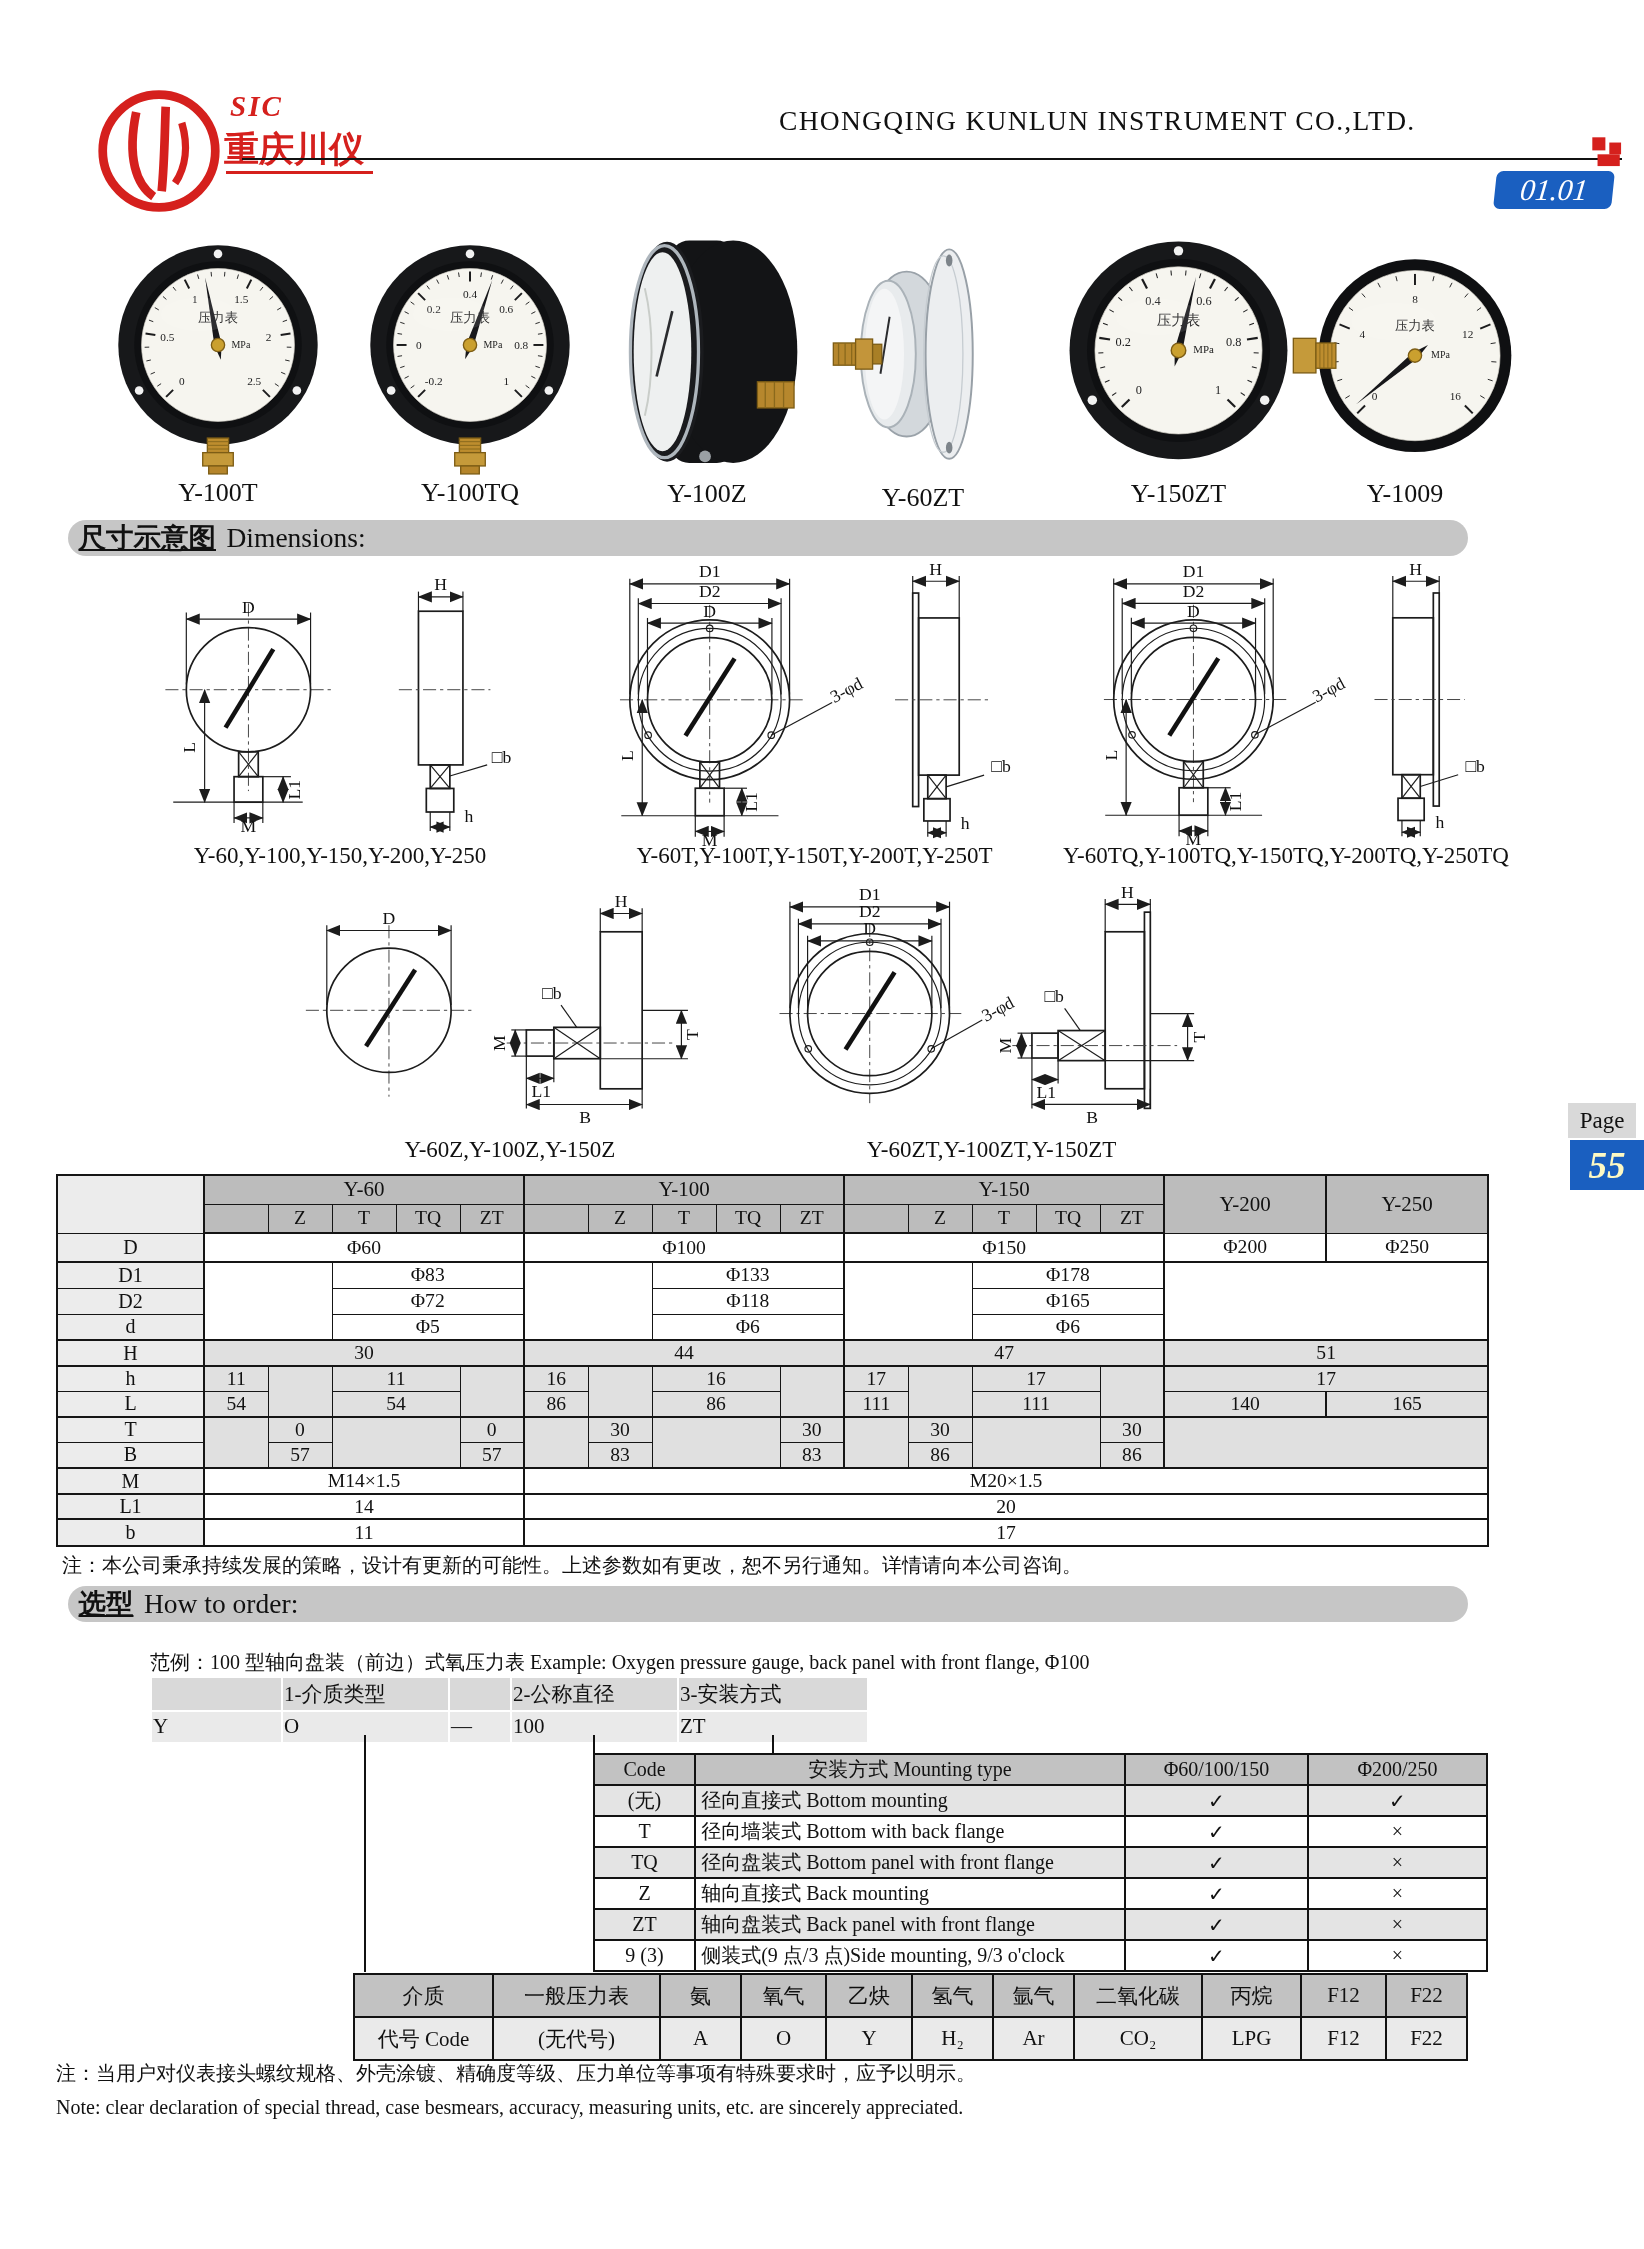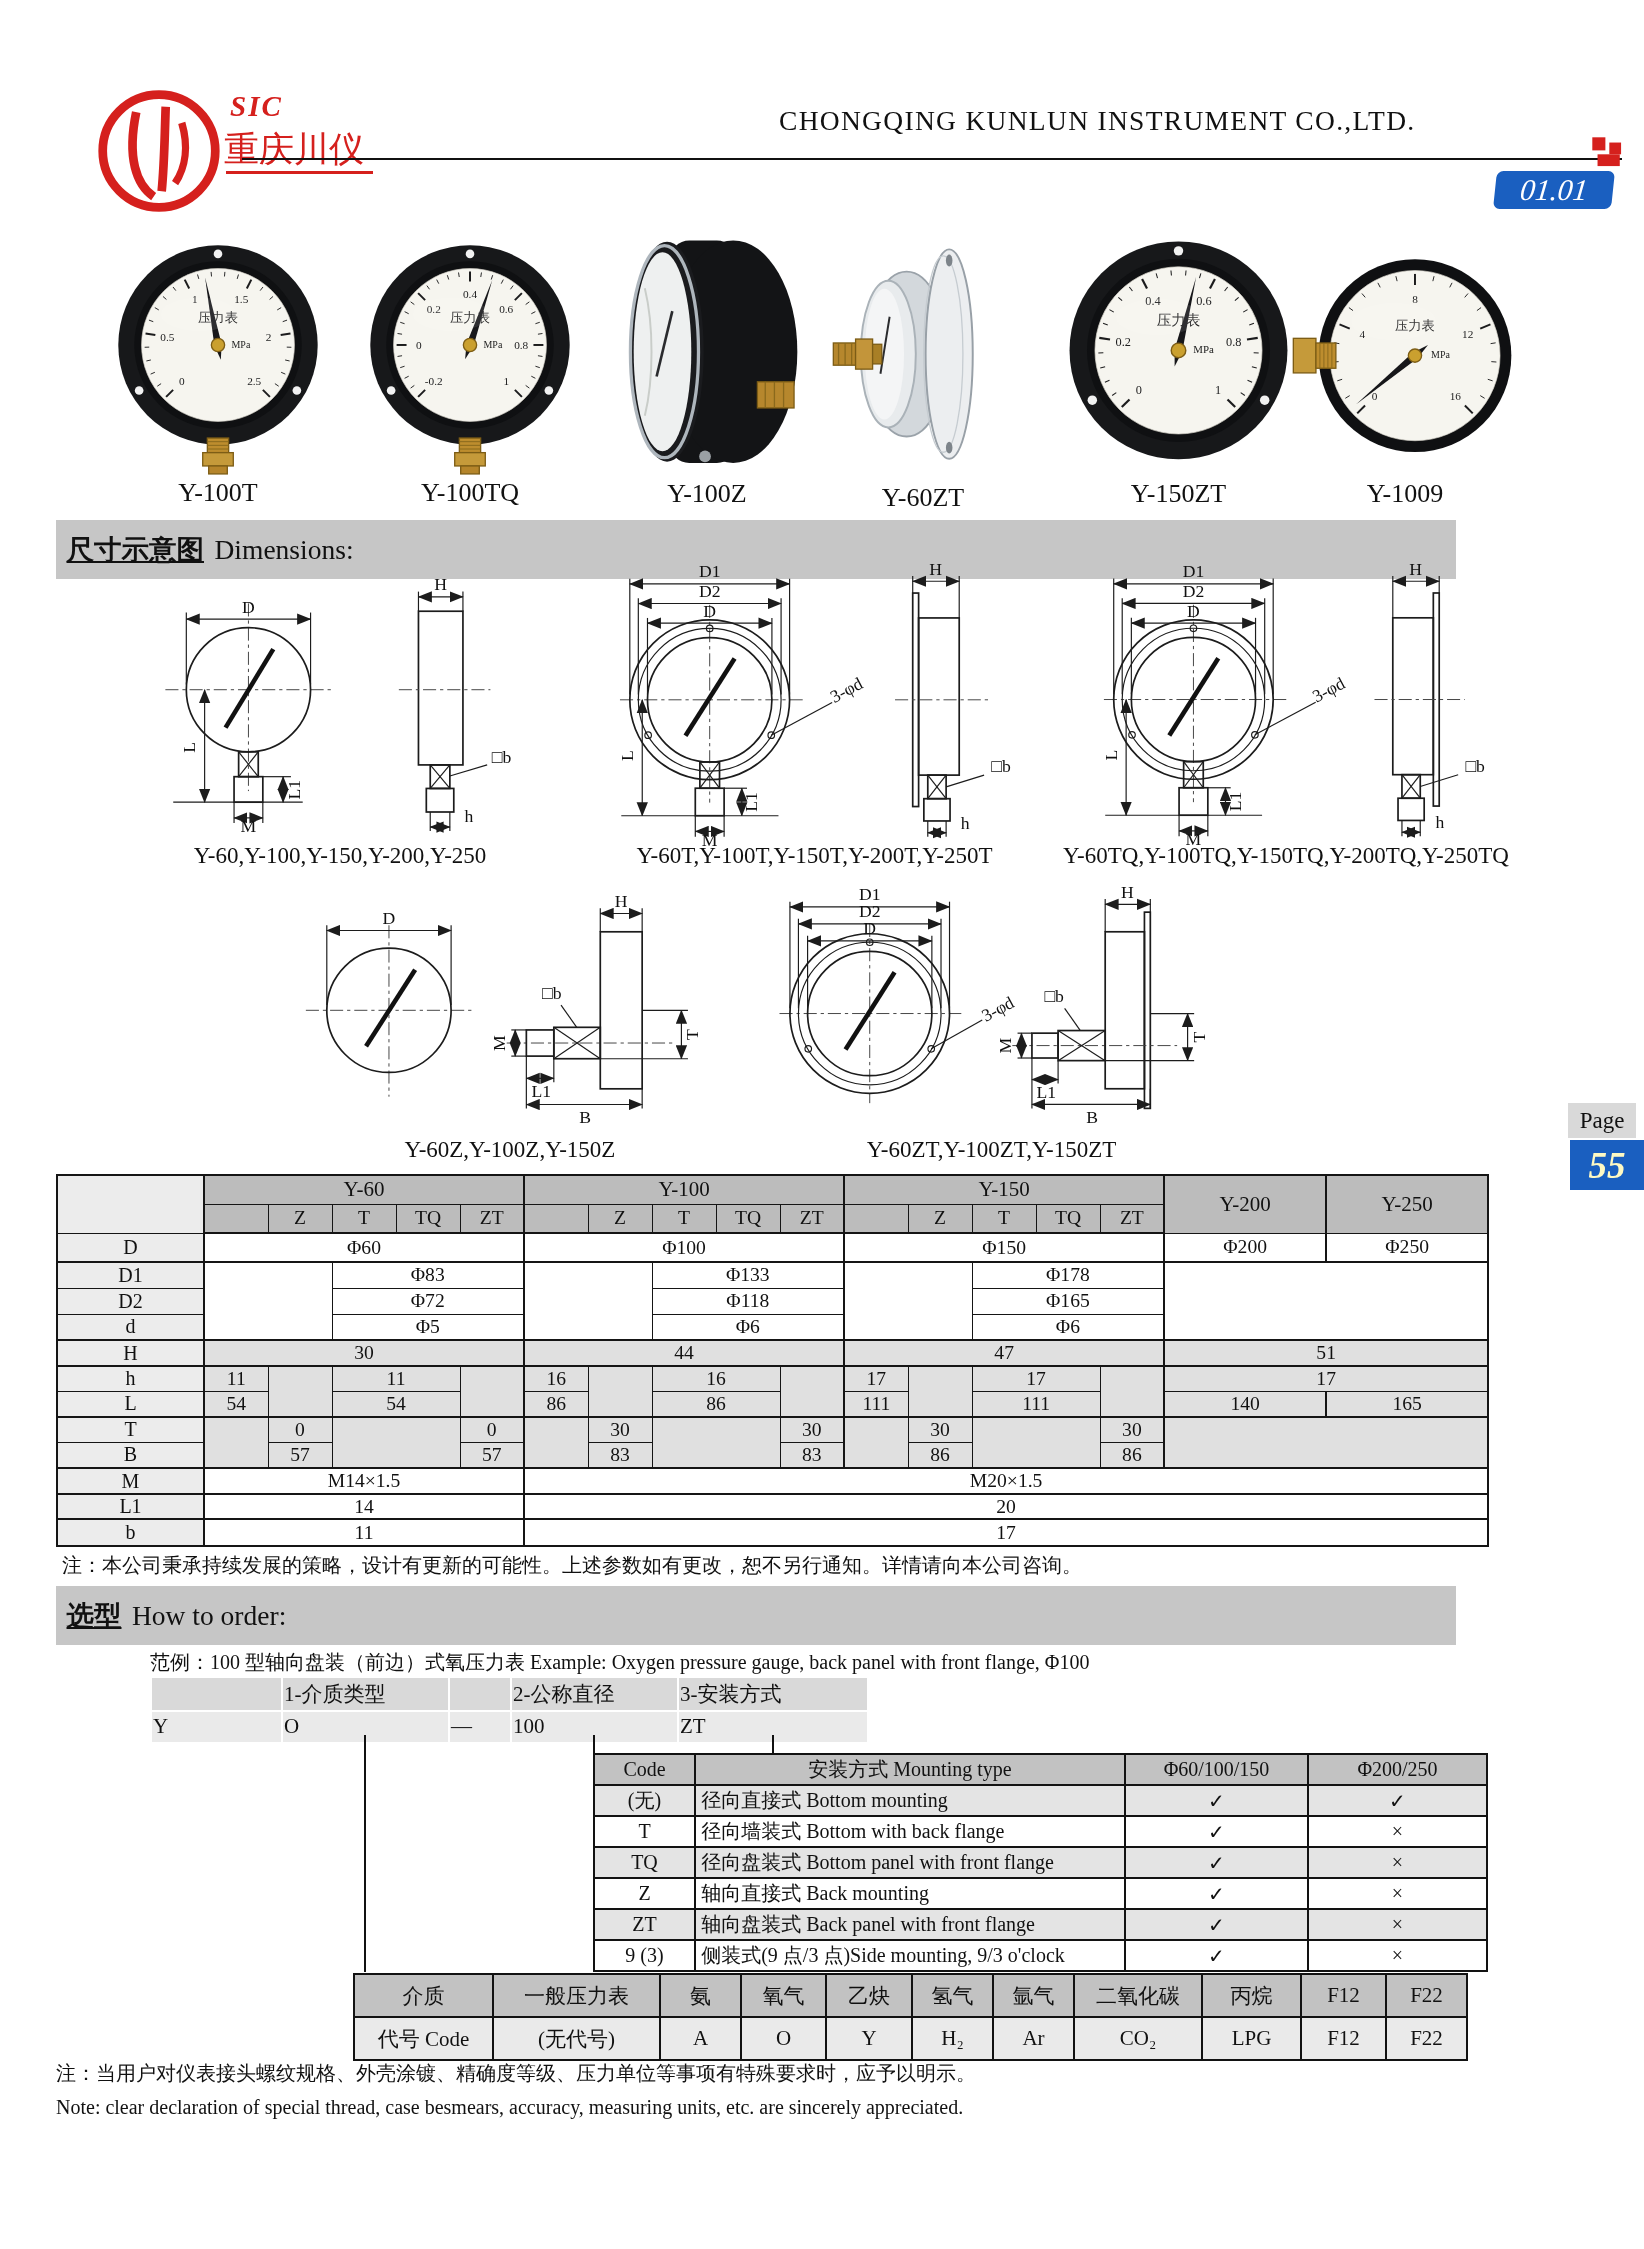--- a/index.html
+++ b/index.html
@@ -6,25 +6,25 @@
   #page{position:relative;width:1644px;height:2250px;background:#fff;overflow:hidden;
         font-family:"Liberation Serif",serif;color:#111;}
   .abs{position:absolute;}
 
   
   .company{font-size:27.5px;letter-spacing:1.3px;white-space:nowrap;}
   .hline{position:absolute;background:#111;}
   .badge{display:flex;align-items:center;justify-content:center;color:#fff;
          font-style:italic;font-size:30px;border-radius:6.5px;transform:skewX(-6deg);}
   .logo-sic{color:#d5201d;font-size:29px;font-style:italic;font-weight:bold;letter-spacing:2px;}
-  .logo-cn{color:#d5201d;font-size:35px;font-weight:normal;font-family:"DejaVu Sans",sans-serif;white-space:nowrap;text-align:center;}
-
-  
-  .bar{position:absolute;left:56px;width:1400px;height:59px;background:#c6c6c6;
-       display:flex;align-items:center;padding-left:10.5px;box-sizing:border-box;font-size:27.5px;}
+  .logo-cn{color:#d5201d;font-size:35px;font-weight:bold;font-family:"DejaVu Sans",sans-serif;white-space:nowrap;text-align:center;}
+
+  
+  .bar{position:absolute;left:68px;width:1400px;height:36px;background:#c6c6c6;
+       display:flex;align-items:center;padding-left:10.5px;box-sizing:border-box;font-size:27.5px;border-radius:21px;}
   .bar .zh{font-family:"DejaVu Sans",sans-serif;font-weight:bold;text-decoration:underline;}
   .bar .en{margin-left:10.5px;}
 
   
   .gfig{position:absolute;}
   .gfig svg{display:block;width:100%;height:auto;}
   .gcap{position:absolute;left:0;right:0;top:256px;text-align:center;font-size:26px;}
 
   
   .diag{position:absolute;}

